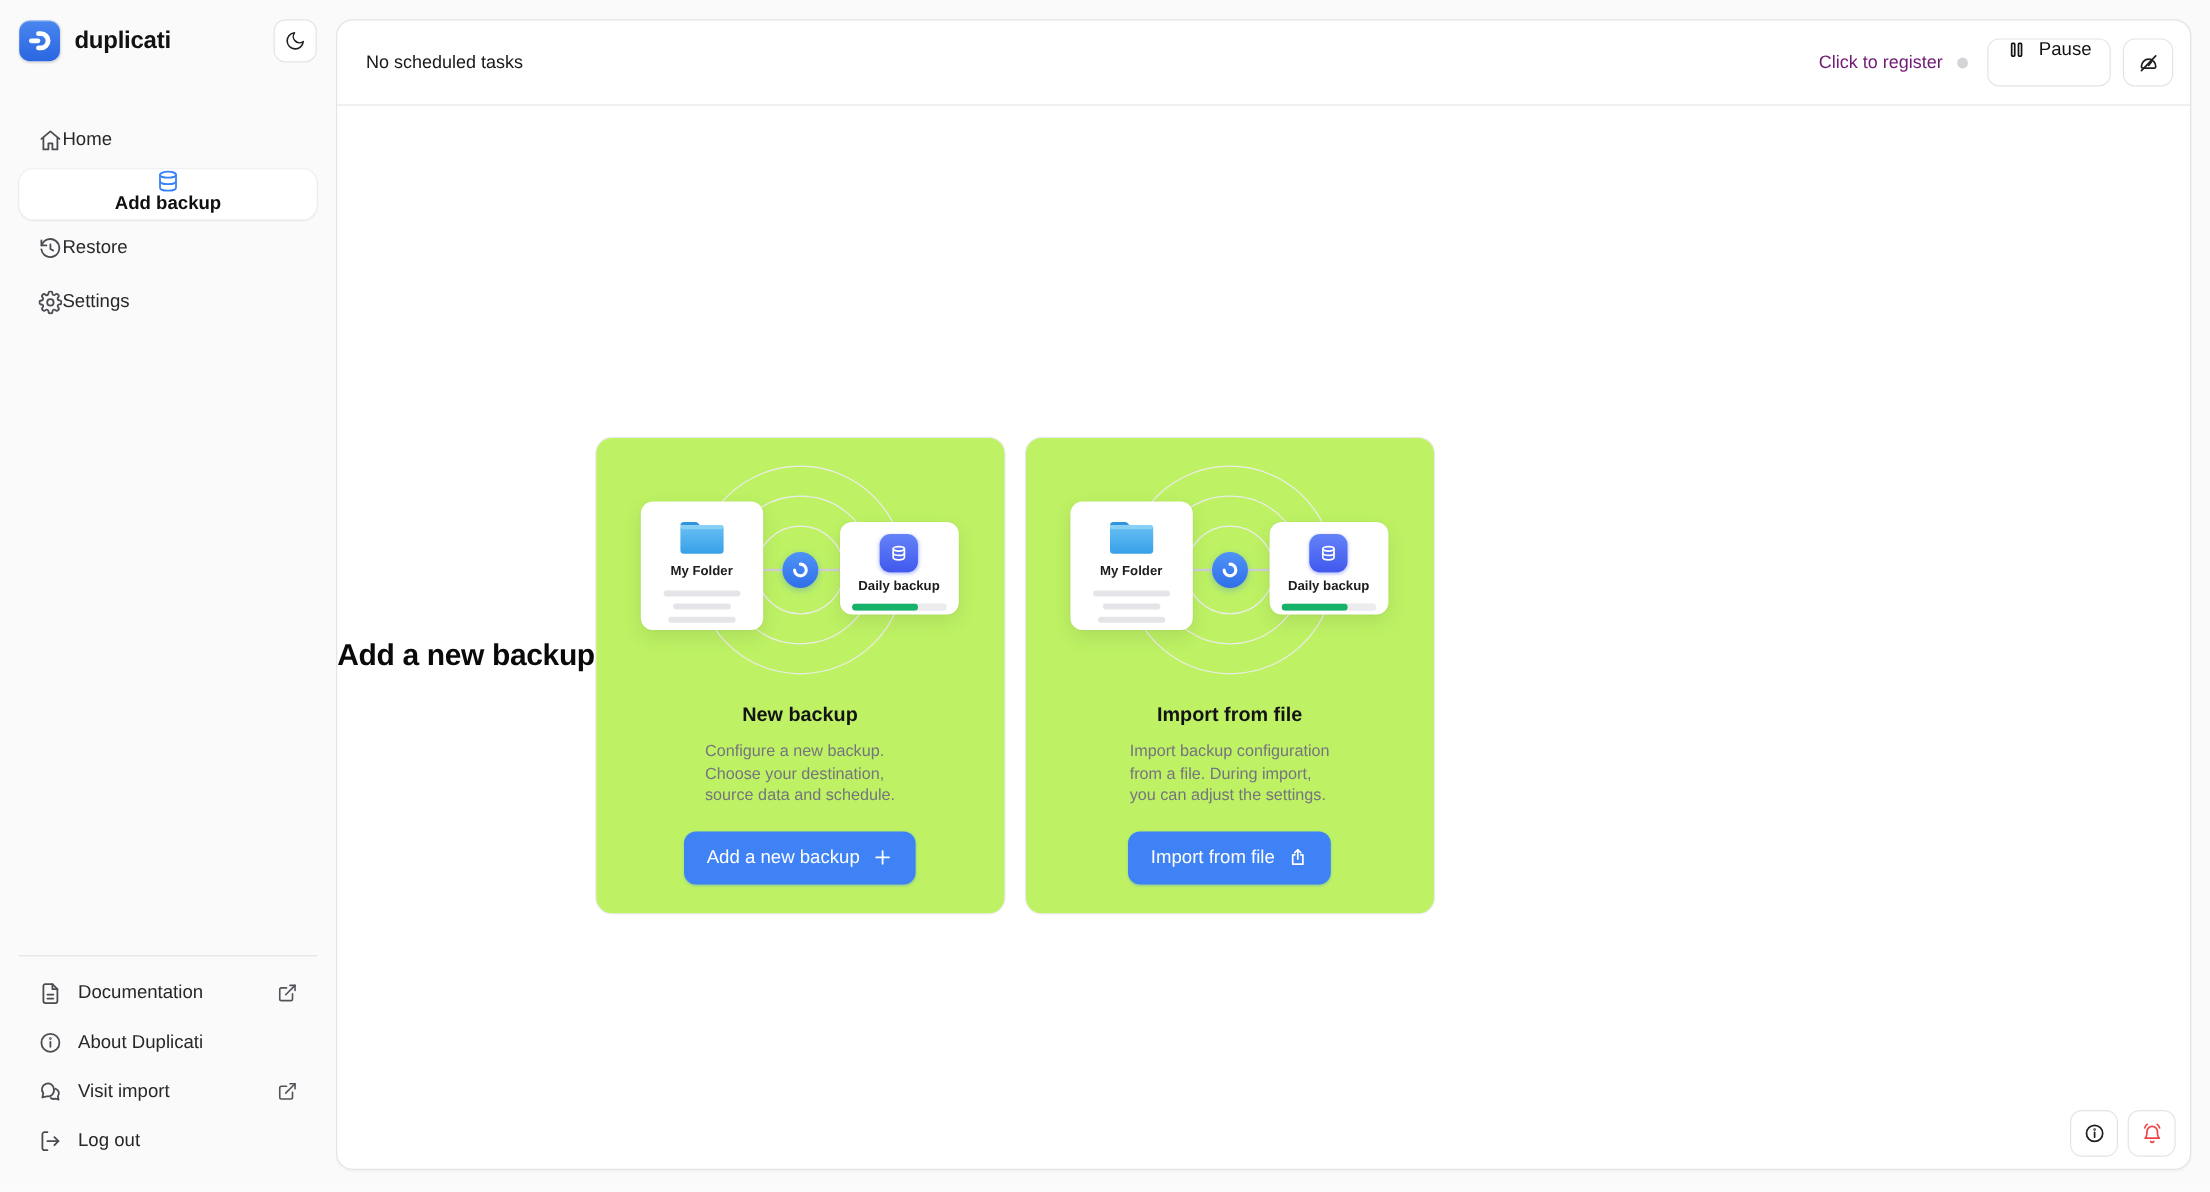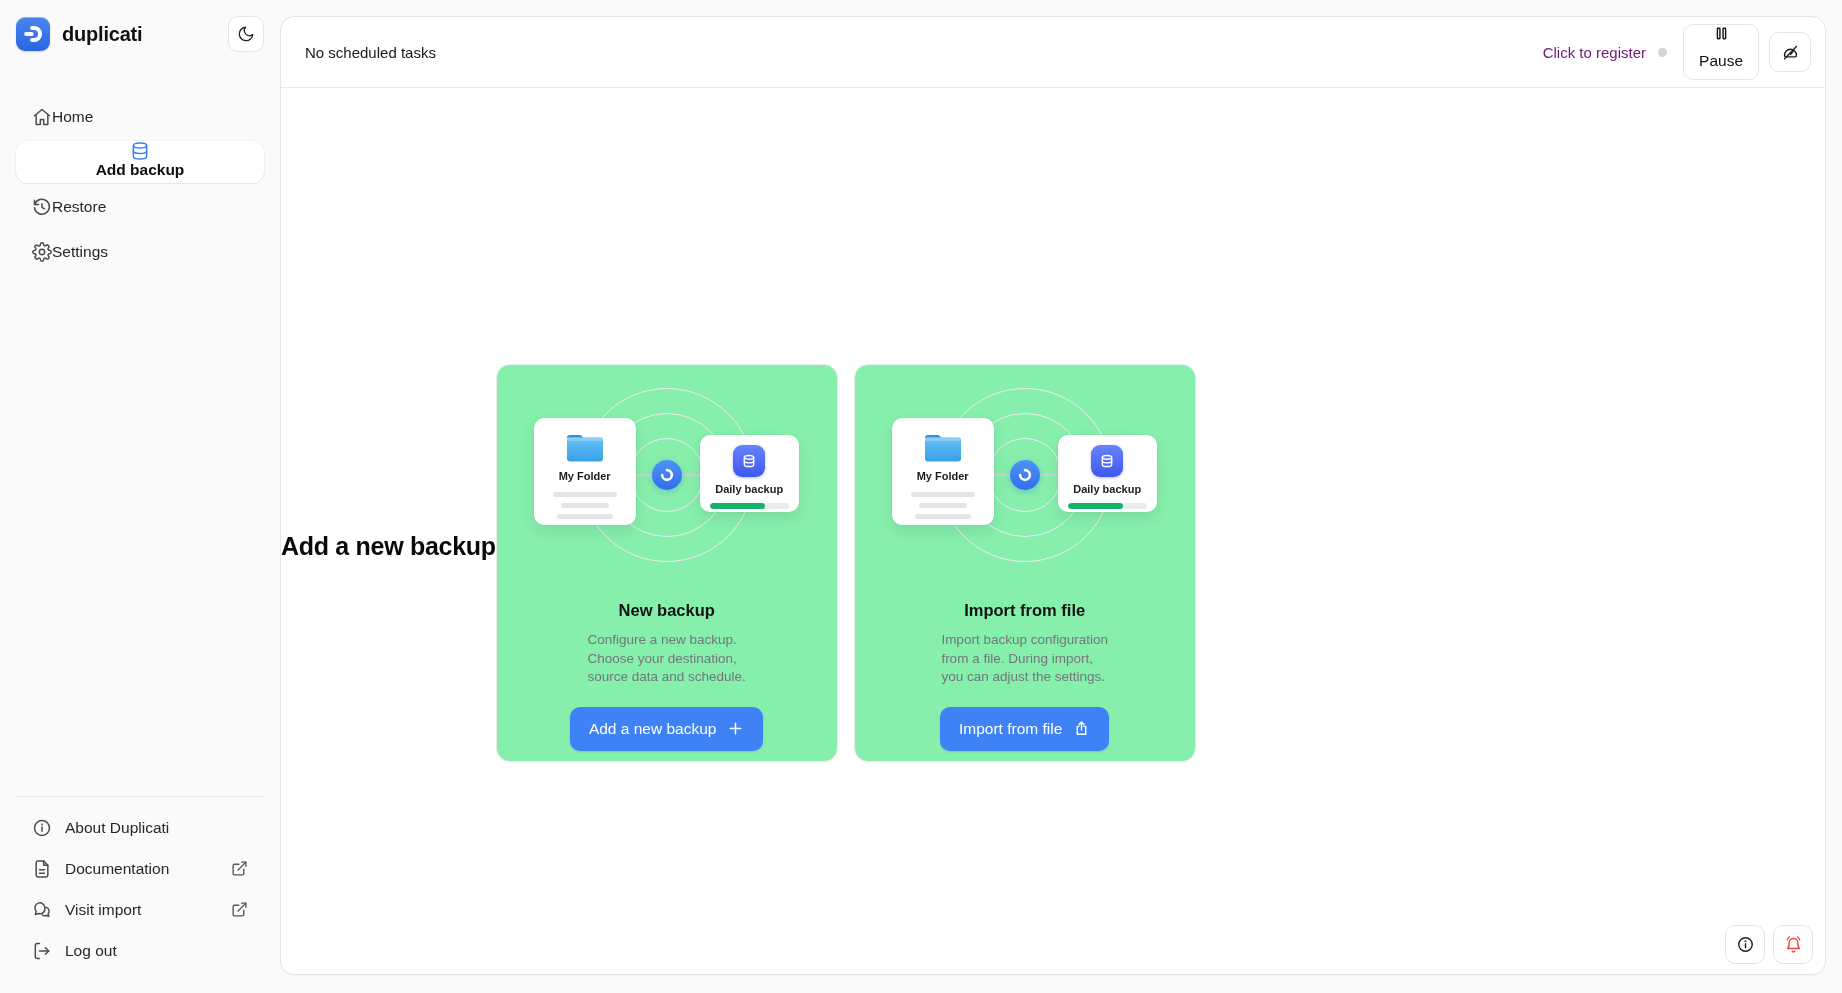--- a/index.html
+++ b/index.html
@@ -54,32 +54,32 @@
     flex:1; background:#fff; border:1px solid #e4e4e7; border-radius:14px;
     display:flex; flex-direction:column; position:relative;
     box-shadow:0 1px 2px rgba(0,0,0,.03);
   }
   .topbar { height:71px; border-bottom:1px solid #e7e7ea; display:flex; align-items:center; padding:0 14px 0 24px; }
   .status-text { font-size:15px; color:#18181b; }
   .topbar-right { margin-left:auto; display:flex; align-items:center; }
   .register { font-size:15px; color:#701a75; cursor:pointer; }
   .register-dot { width:9px; height:9px; border-radius:50%; background:#d4d4d8; margin:0 16px 0 12px; }
   .pause-btn {
-    height:56px; padding:0 15px; display:flex; align-items:center; gap:10px;
+    height:40px; padding:0 15px; display:flex; gap:10px;
     background:#fff; border:1px solid #e4e4e7; border-radius:10px;
-    font-size:15.5px; color:#131316; cursor:pointer; font-weight:500;flex-direction:column;
+    font-size:15.5px; color:#131316; cursor:pointer; font-weight:500;
   }
   .throttle-btn { width:42px; height:40px; margin-left:10px; }
 
   
   .content { flex:1; display:flex; flex-direction:row; align-items:center; padding-top:30px; }
   .page-title { font-size:25px; font-weight:600; letter-spacing:-.3px; color:#0a0a0c; }
   .cards { display:flex; gap:16px; margin-top:34px; }
   .card {
-    width:342px; height:398px; background:#86efac; border:1px solid #ebebed;
+    width:342px; height:398px; background:#bef264; border:1px solid #ebebed;
     border-radius:14px; display:flex; flex-direction:column; align-items:center;
     position:relative; overflow:hidden;
   }
   
   .illus { position:relative; width:100%; height:208px; }
   .ripple { position:absolute; border:1px solid #ececef; border-radius:50%; left:50%; }
   .r1 { width:74px;  height:74px;  top:73px;  margin-left:-37px; }
   .r2 { width:124px; height:124px; top:48px;  margin-left:-62px; }
   .r3 { width:174px; height:174px; top:23px;  margin-left:-87px; }
   .connector { position:absolute; top:109px; left:136px; width:74px; height:2px; background:#cfcfd4; }
@@ -102,21 +102,21 @@
   .sk1 { width:64px; } .sk2 { width:48px; } .sk3 { width:56px; }
   .dst-icon {
     width:32px; height:32px; border-radius:9px;
     background:linear-gradient(180deg,#6583f8,#4058ee);
     display:flex; align-items:center; justify-content:center;
     box-shadow:0 1px 3px rgba(64,88,238,.4);
   }
   .progress-track { width:79px; height:6px; border-radius:3px; background:#ececee; margin-top:8px; overflow:hidden; }
   .progress-fill { height:100%; border-radius:3px; background:#17b26a; }
   
-  .card-title { font-size:16.5px; font-weight:700; color:#131316; margin-top:28px;text-align:right; }
+  .card-title { font-size:16.5px; font-weight:700; color:#131316; margin-top:14px;text-align:right; }
   .card-desc { margin-top:11px; font-size:13.5px; line-height:1.38; color:#75757e; }
   .card-btn {
     margin-top:20px; height:44px; padding:0 19px; border:none; border-radius:10px;
     background:#3e82f6; color:#fff; font-size:15.5px; font-weight:500;
     font-family:inherit; display:flex; align-items:center; gap:11px; cursor:pointer;
     box-shadow:0 1px 2px rgba(62,130,246,.35);
   }
   
   .corner-btns { position:absolute; right:12px; bottom:10px; display:flex; gap:8px; }
   .corner-btns .icon-btn { width:40px; height:39px; }
@@ -186,44 +186,44 @@
   </nav>
 
   <div class="side-spacer"></div>
 
 
   <div class="side-divider"></div>
 
   <div class="foot-item">
     <span class="ic">
       <svg width="20" height="20" viewBox="0 0 24 24" fill="none" stroke="currentColor" stroke-width="1.8" stroke-linecap="round" stroke-linejoin="round">
-        <circle cx="12" cy="12" r="9"></circle>
-          <path d="M12 11v5"></path>
-          <circle cx="12" cy="7.8" r="0.4" fill="currentColor"></circle>
-      </svg>
-    </span>
-    <span>About Duplicati</span>
-  </div>
-  <div class="foot-item">
-    <span class="ic">
-      <svg width="20" height="20" viewBox="0 0 24 24" fill="none" stroke="currentColor" stroke-width="1.8" stroke-linecap="round" stroke-linejoin="round">
         <path d="M14 2.5H7a2 2 0 0 0-2 2v15a2 2 0 0 0 2 2h10a2 2 0 0 0 2-2V7.5z"></path>
         <path d="M14 2.5V7.5h5"></path>
           <path d="M9 13h6"></path>
           <path d="M9 17h6"></path>
       </svg>
     </span>
     <span>Documentation</span>
     <span class="ext">
       <svg width="17" height="17" viewBox="0 0 24 24" fill="none" stroke="currentColor" stroke-width="1.9" stroke-linecap="round" stroke-linejoin="round">
         <path d="M18 13v6a2 2 0 0 1-2 2H5a2 2 0 0 1-2-2V8a2 2 0 0 1 2-2h6"></path>
           <path d="M15 3h6v6"></path>
           <path d="M10 14 21 3"></path>
       </svg>
     </span>
+  </div>
+  <div class="foot-item">
+    <span class="ic">
+      <svg width="20" height="20" viewBox="0 0 24 24" fill="none" stroke="currentColor" stroke-width="1.8" stroke-linecap="round" stroke-linejoin="round">
+        <circle cx="12" cy="12" r="9"></circle>
+          <path d="M12 11v5"></path>
+          <circle cx="12" cy="7.8" r="0.4" fill="currentColor"></circle>
+      </svg>
+    </span>
+    <span>About Duplicati</span>
   </div>
   <div class="foot-item">
     <span class="ic">
       <svg width="20" height="20" viewBox="0 0 24 24" fill="none" stroke="currentColor" stroke-width="1.8" stroke-linecap="round" stroke-linejoin="round">
         <path d="M15.5 9.5a6 6 0 1 0-10.6 3.8L4 17.5l4.3-1.2a6 6 0 0 0 7.2-6.8z"></path>
         <path d="M16.8 8.6a5 5 0 0 1 2.6 8l.8 3-3.2-.9a5 5 0 0 1-4.6-.7"></path>
       </svg>
     </span>
     <span>Visit import</span>
     <span class="ext">

